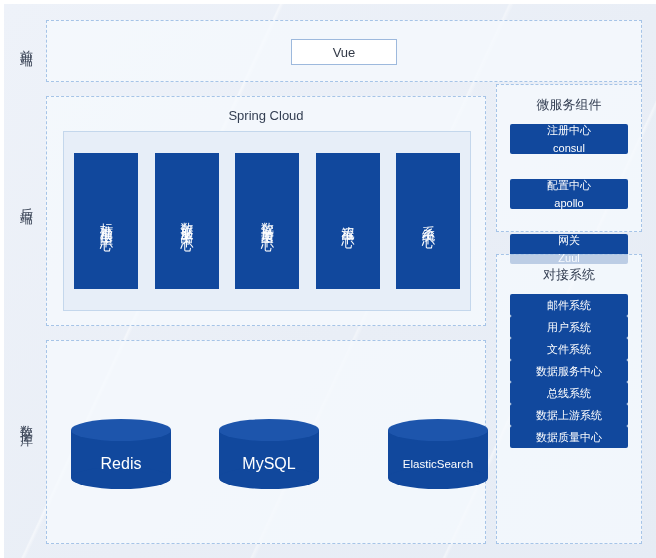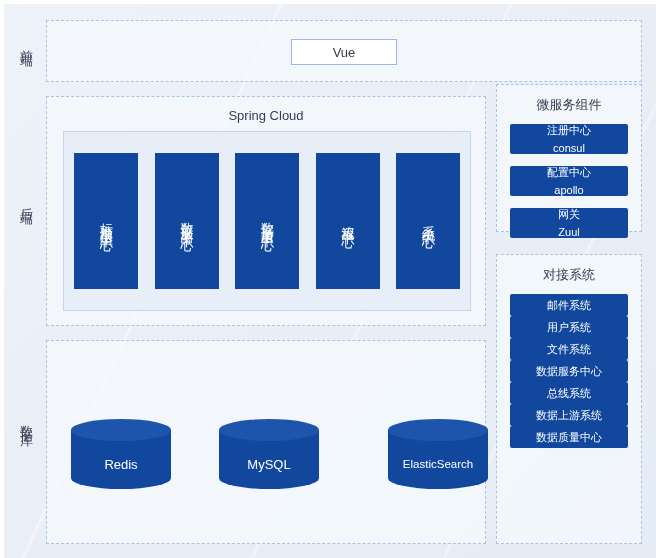--- a/index.html
+++ b/index.html
@@ -89,21 +89,21 @@
     text-orientation: upright;
     font-size: 13px;
     letter-spacing: 3px;
   }
 
   .stack {
     display: flex;
     flex-direction: column;
     align-items: center;
   }
-  .ms-items  { gap: 12px;  padding-top: 8px; }
+  .ms-items  { gap: 25px;  padding-top: 8px; }
   .int-items { padding-top: 8px; }
 
   .ms-item {
     width: 118px; height: 30px;
     background: #11489d;
     color: #ffffff;
     border-radius: 2px;
     display: flex; flex-direction: column;
     align-items: center; justify-content: center;
     font-size: 11px;
@@ -148,21 +148,21 @@
     border-radius: 50%;
     background: #1d55ac;
     z-index: 2;
   }
   .cylinder .cyl-label {
     position: absolute;
     left: 0; right: 0;
     top: 20px; bottom: 0;
     display: flex; align-items: center; justify-content: center;
     color: #ffffff;
-    font-size: 13px;
+    font-size: 16px;
     z-index: 3;
   }
   .cyl-es .cyl-label { font-size: 11.5px; }
 </style>
 </head>
 <body>
 
 <div class="page">
 
   <div class="side-label lbl-frontend">前端</div>

